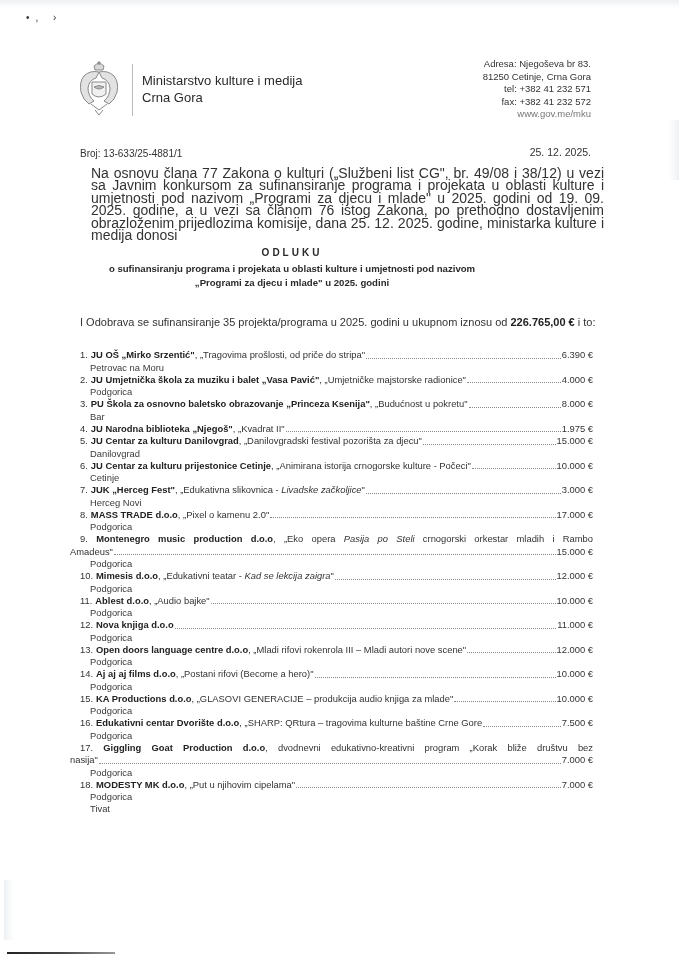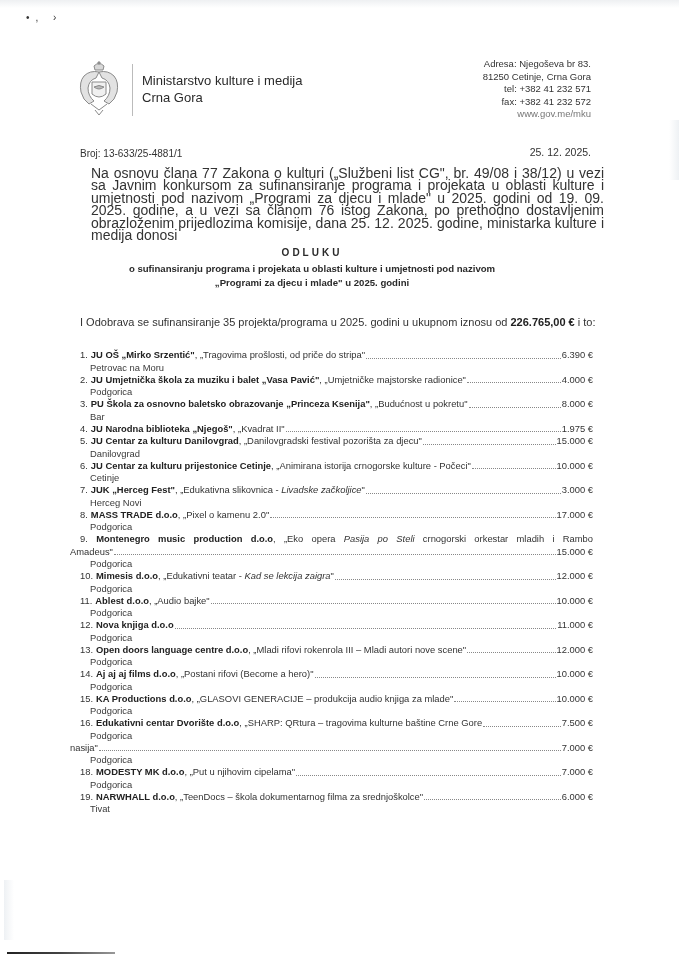--- a/index.html
+++ b/index.html
@@ -23,21 +23,21 @@
     .org div { white-space: nowrap; }
 
     .contact { position: absolute; right: 88px; top: 58px; text-align: right; font-size: 9.5px; line-height: 12.5px; color: #333; }
     .contact .web { color: #777; }
 
     .ref { position: absolute; left: 80px; top: 148px; font-size: 10px; color: #333; }
     .date { position: absolute; right: 88px; top: 146px; font-size: 10.5px; color: #333; }
 
     .intro { position: absolute; left: 80px; top: 167px; width: 513px; font-size: 14px; line-height: 12.4px; text-align: justify; color: #333; margin-left: 11px; }
 
-    .decision-title { position: absolute; left: 0; width: 584px; text-align: center; font-weight: bold; color: #2a2a2a; padding-left: 20px; }
+    .decision-title { position: absolute; left: 0; width: 584px; text-align: center; font-weight: bold; color: #2a2a2a; }
     .t1 { top: 247px; font-size: 10px; letter-spacing: 3px; }
     .t2 { top: 263px; font-size: 9.6px; }
     .t3 { top: 277px; font-size: 9.6px; }
 
     .approve { position: absolute; left: 80px; top: 316px; font-size: 11px; color: #333; }
     .approve b { color: #222; }
 
     .items { position: absolute; left: 80px; top: 349px; width: 513px; }
     .item { position: relative; font-size: 9.4px; color: #333; }
     .line { display: flex; align-items: flex-end; height: 12.5px; line-height: 12.5px; white-space: nowrap; }
@@ -253,41 +253,35 @@
         <div class="line">
           <span class="num">16.</span>
           <span class="name">Edukativni centar Dvorište d.o.o</span>
           <span class="desc"><span>, „SHARP: QRtura – tragovima kulturne baštine Crne Gore</span></span>
           <span class="dots"></span>
           <span class="amount">7.500 €</span>
         </div>
         <div class="sub">Podgorica</div>
       </div>
       <div class="item">
+        <div class="wrap1"><span>17.</span> <span class="name" style="font-weight:bold;color:#222">Giggling Goat Production d.o.o</span><span>, dvodnevni edukativno-kreativni program „Korak bliže društvu bez</span></div>
         <div class="wrap2">
           <span>nasija"</span>
           <span class="dots"></span>
           <span>7.000 €</span>
         </div>
         <div class="sub">Podgorica</div>
       </div>
       <div class="item">
         <div class="line">
           <span class="num">18.</span>
           <span class="name">MODESTY MK d.o.o</span>
           <span class="desc"><span>, „Put u njihovim cipelama"</span></span>
           <span class="dots"></span>
           <span class="amount">7.000 €</span>
         </div>
         <div class="sub">Podgorica</div>
       </div>
       <div class="item">
-        <div class="line">
-          <span class="num">19.</span>
-          <span class="name">NARWHALL d.o.o</span>
-          <span class="desc"><span>, „TeenDocs – škola dokumentarnog filma za srednjoškolce"</span></span>
-          <span class="dots"></span>
-          <span class="amount">6.000 €</span>
-        </div>
         <div class="sub">Tivat</div>
       </div>
     </div>
 </div>
 
 </body></html>

